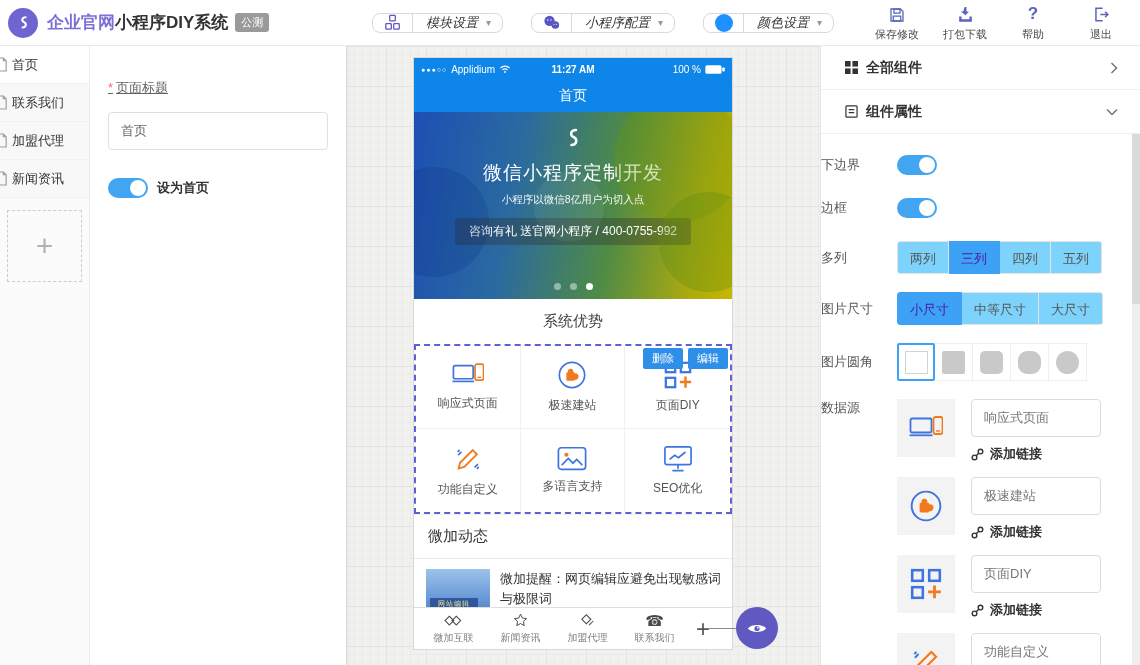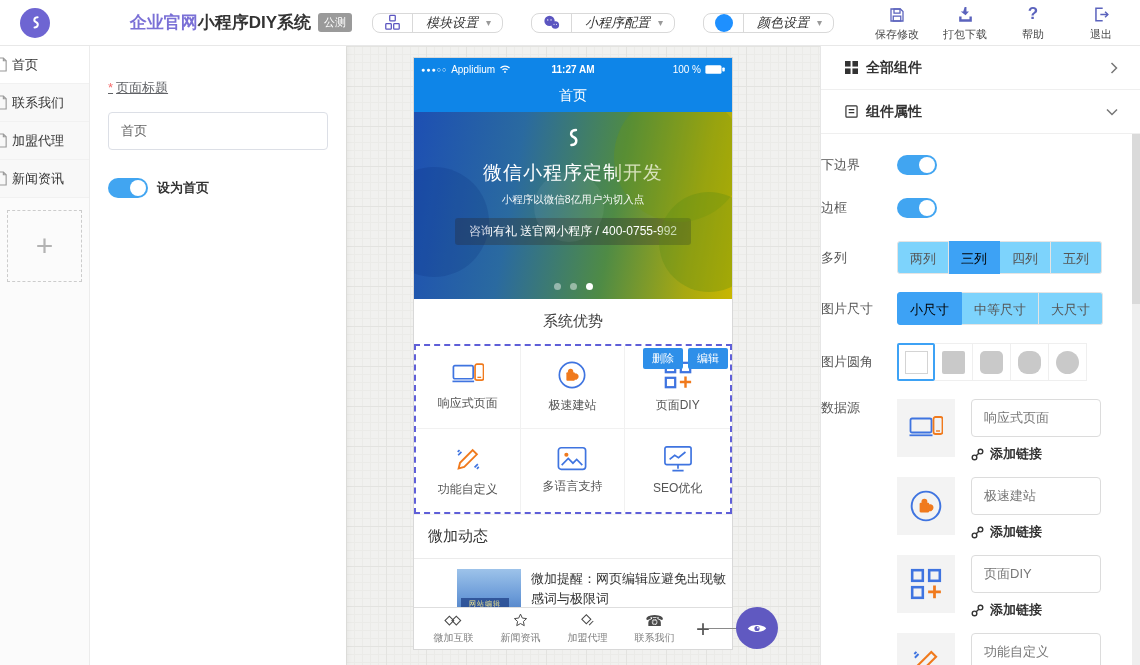--- a/index.html
+++ b/index.html
@@ -2,21 +2,21 @@
 <html><head>
 <meta charset="utf-8">
 <style>
   * { margin:0; padding:0; box-sizing:border-box; }
   html,body { width:1140px; height:665px; overflow:hidden; background:#fff;
     font-family:"Liberation Sans","DejaVu Sans",sans-serif; color:#333; }
 
   
   .topbar { position:absolute; top:0; left:0; width:1140px; height:46px; background:#fff;
     border-bottom:1px solid #e8e8e8; display:flex; align-items:center; z-index:20; }
-  .brand { display:flex; align-items:center; padding-left:20px; width:352px;justify-content:space-between; }
+  .brand { display:flex; align-items:center; padding-left:8px; width:352px; }
   .logo { width:30px; height:30px; border-radius:50%; background:#6e65d2; display:flex;
     align-items:center; justify-content:center; flex-shrink:0; }
   .brand-title { margin-left:9px; font-size:17px; font-weight:bold; white-space:nowrap; }
   .brand-accent { color:#7a70d6; }
   .brand-rest { color:#333; }
   .beta { display:inline-block; background:#9a9a9a; color:#fff; font-size:11px; font-weight:normal;
     padding:2px 6px; border-radius:3px; margin-left:7px; vertical-align:2px; }
   .top-menus { display:flex; gap:28px; margin-left:20px; }
   .dd { display:flex; align-items:center; height:20px; border:1px solid #d9d9d9; border-radius:8px;
     background:#fff; cursor:pointer;font-style:italic; }
@@ -98,21 +98,21 @@
     grid-template-columns:repeat(3,1fr); background:#fff; }
   .cell { height:83px; border-right:1px solid #f1f1f1; border-bottom:1px solid #f1f1f1;
     display:flex; flex-direction:column; align-items:center; justify-content:center; gap:7px; cursor:pointer; }
   .cell:nth-child(3n+1) { border-right:none; }
   .cell:nth-child(n+5) { border-bottom:none; }
   .cell-label { font-size:12px; color:#555; }
   .grid-overlay { position:absolute; top:2px; right:2px; display:flex; gap:5px; z-index:3; }
   .ov-btn { background:#2e8fe9; color:#fff; font-size:11px; padding:3px 9px; border-radius:2px; cursor:pointer; }
   .news-head { height:45px; display:flex; align-items:center; padding:0 14px; font-size:15px;
     color:#333; border-top:1px solid #f2f2f2; border-bottom:1px solid #ebebeb; background:#fff; }
-  .news-row { display:flex; gap:10px; padding:10px 0 0 12px;margin-left:31px; }
+  .news-row { display:flex; gap:10px; padding:10px 0 0 12px; }
   .thumb { width:64px; height:46px; flex-shrink:0; position:relative;
     background:linear-gradient(180deg,#9dc3ea 0%,#6b9bd8 60%,#4d7ec4 100%); }
   .thumb-band { position:absolute; bottom:5px; left:4px; right:12px; background:rgba(35,70,140,.8);
     color:#e9e18f; font-size:7px; text-align:center; padding:1px 0; letter-spacing:1px; }
   .news-title { font-size:13px; color:#333; line-height:1.55; }
   .tabbar { position:absolute; bottom:0; left:0; right:0; height:42px; background:#fff;
     border-top:1px solid #dedede; display:flex; align-items:center; padding:0 6px; z-index:2; }
   .tab { width:67px; display:flex; flex-direction:column; align-items:center; gap:2px; cursor:pointer; }
   .tab-icon { height:17px; display:flex; align-items:center; color:#4a4a4a; }
   .tab-glyph { font-size:15px; line-height:17px; color:#4a4a4a; }
@@ -131,21 +131,21 @@
   .rp-header svg.hicon { margin-right:8px; }
   .chev { margin-left:auto; display:flex; color:#777; }
   .prop-row { display:flex; align-items:center; }
   .prop-label { width:76px; font-size:13px; color:#555; flex-shrink:0; }
   .mt1 { margin-top:21px; } .mt2 { margin-top:23px; } .mt3 { margin-top:18px; }
   .seg { display:flex; }
   .seg span { min-width:47px; padding:0 12px; height:33px; line-height:33px; text-align:center;
     font-size:13px; color:#555; background:#7dd3fc; border:1px solid #e4e4e4; border-left:none; cursor:pointer; }
   .seg span:first-child { border-left:1px solid #e4e4e4; border-radius:3px 0 0 3px; }
   .seg span:last-child { border-radius:0 3px 3px 0; }
-  .seg span.on { background:#3da2f5; border-color:#3da2f5; color:#000000; }
+  .seg span.on { background:#3da2f5; border-color:#3da2f5; color:#4c1d95; }
   .swatches { display:flex; }
   .sw { width:38px; height:38px; background:#fff; border:1px solid #efefef; border-left:none;
     display:flex; align-items:center; justify-content:center; cursor:pointer; }
   .sw:first-child { border:2px solid #3da2f5; border-radius:2px; }
   .shape { width:23px; height:23px; background:#c9c9c9; }
   .shape.sel { background:#fff; border:1px solid #d4d4d4; }
   .r0 { border-radius:0; } .r1 { border-radius:2px; } .r2 { border-radius:5px; }
   .r3 { border-radius:9px; } .r4 { border-radius:50%; }
   .ds-block { align-items:flex-start; }
   .ds-list { display:flex; flex-direction:column; gap:14px; }

